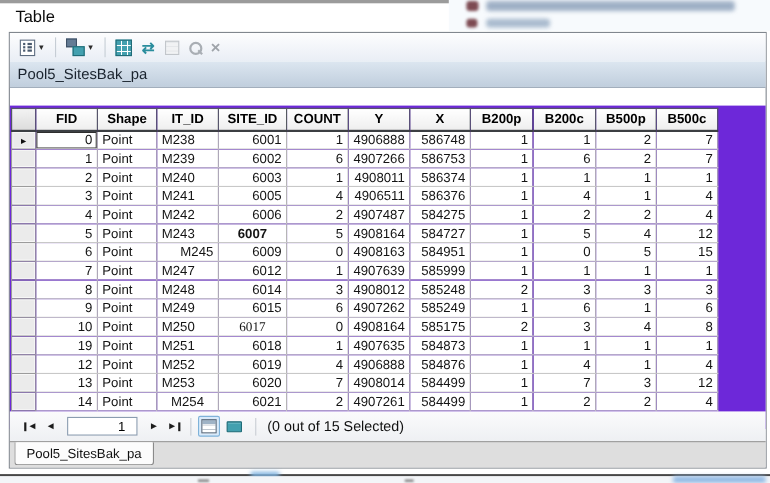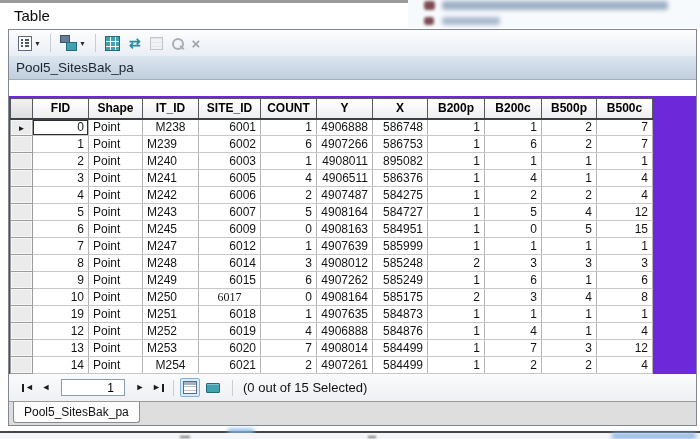--- a/index.html
+++ b/index.html
@@ -187,21 +187,21 @@
               <th>B200c</th>
               <th>B500p</th>
               <th>B500c</th>
             </tr>
           </thead>
           <tbody>
             <tr>
               <td class="sel"><span class="ptr">►</span></td>
               <td class="cur" style="text-align: right;">0</td>
               <td style="text-align: left;">Point</td>
-              <td style="text-align: center;">M238</td>
+              <td style="text-align: left;">M238</td>
               <td style="text-align: right;">6001</td>
               <td style="text-align: right;">1</td>
               <td style="text-align: right;">4906888</td>
               <td style="text-align: right;">586748</td>
               <td style="text-align: right;">1</td>
               <td style="text-align: right;">1</td>
               <td style="text-align: right;">2</td>
               <td style="text-align: right;">7</td>
             </tr>
             <tr>
@@ -219,21 +219,21 @@
               <td style="text-align: right;">7</td>
             </tr>
             <tr>
               <td class="sel"></td>
               <td style="text-align: right;">2</td>
               <td style="text-align: left;">Point</td>
               <td style="text-align: left;">M240</td>
               <td style="text-align: right;">6003</td>
               <td style="text-align: right;">1</td>
               <td style="text-align: right;">4908011</td>
-              <td style="text-align: right;">895082</td>
+              <td style="text-align: right;">586374</td>
               <td style="text-align: right;">1</td>
               <td style="text-align: right;">1</td>
               <td style="text-align: right;">1</td>
               <td style="text-align: right;">1</td>
             </tr>
             <tr>
               <td class="sel"></td>
               <td style="text-align: right;">3</td>
               <td style="text-align: left;">Point</td>
               <td style="text-align: left;">M241</td>
@@ -258,34 +258,34 @@
               <td style="text-align: right;">1</td>
               <td style="text-align: right;">2</td>
               <td style="text-align: right;">2</td>
               <td style="text-align: right;">4</td>
             </tr>
             <tr>
               <td class="sel"></td>
               <td style="text-align: right;">5</td>
               <td style="text-align: left;">Point</td>
               <td style="text-align: left;">M243</td>
-              <td style="text-align: right;">6007</td>
+              <td style="text-align: center; font-weight: bold;">6007</td>
               <td style="text-align: right;">5</td>
               <td style="text-align: right;">4908164</td>
               <td style="text-align: right;">584727</td>
               <td style="text-align: right;">1</td>
               <td style="text-align: right;">5</td>
               <td style="text-align: right;">4</td>
               <td style="text-align: right;">12</td>
             </tr>
             <tr>
               <td class="sel"></td>
               <td style="text-align: right;">6</td>
               <td style="text-align: left;">Point</td>
-              <td style="text-align: left;">M245</td>
+              <td style="text-align: right;">M245</td>
               <td style="text-align: right;">6009</td>
               <td style="text-align: right;">0</td>
               <td style="text-align: right;">4908163</td>
               <td style="text-align: right; margin-left: 20px;">584951</td>
               <td style="text-align: right;">1</td>
               <td style="text-align: right;">0</td>
               <td style="text-align: right;">5</td>
               <td style="text-align: right;">15</td>
             </tr>
             <tr>

